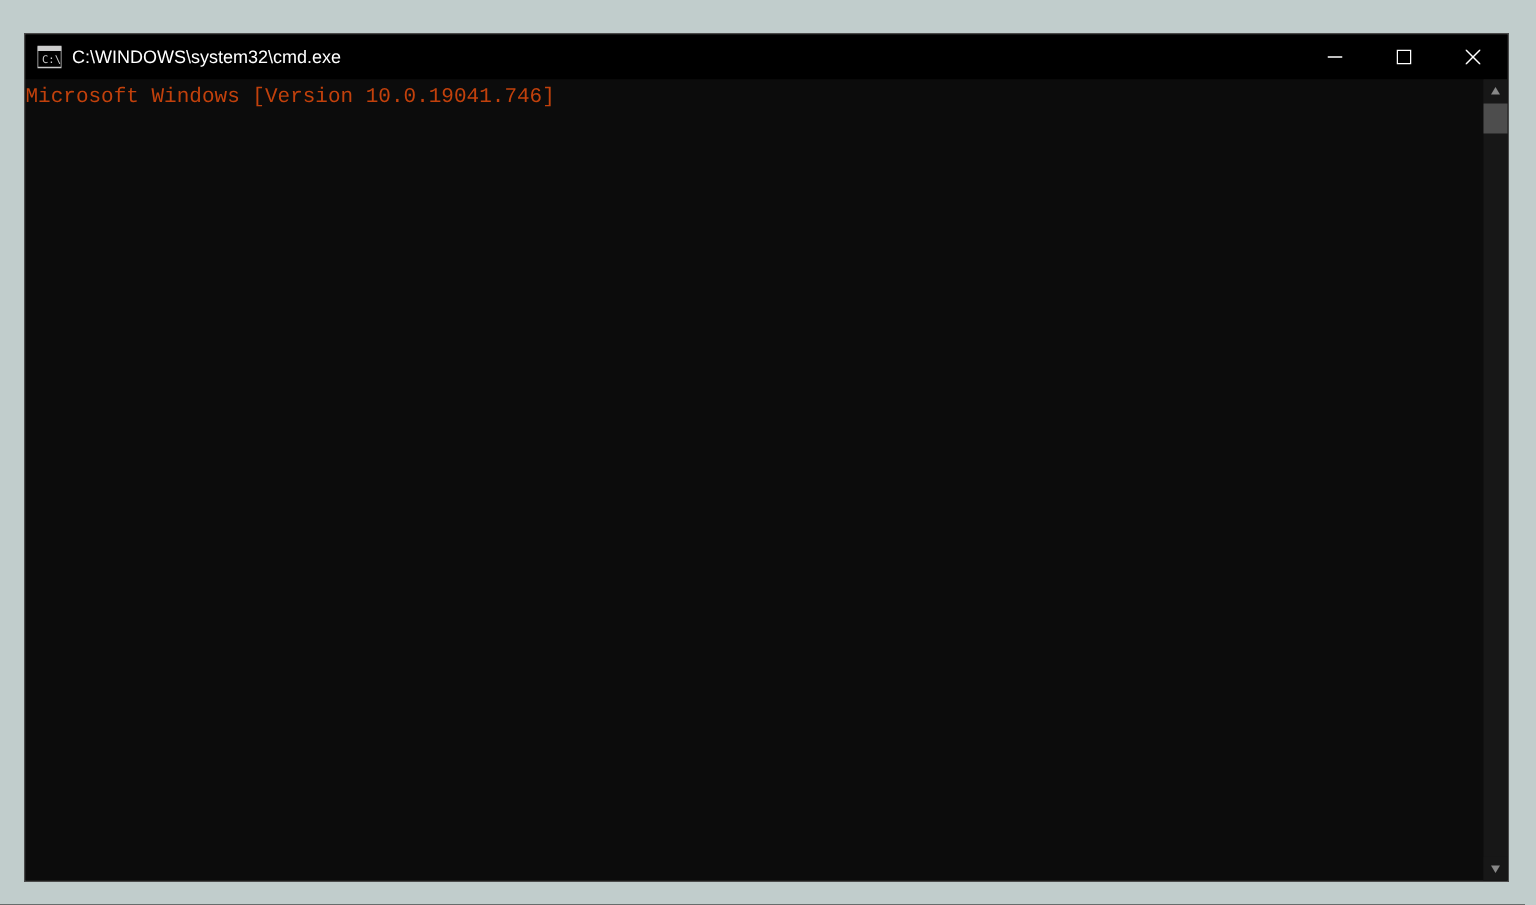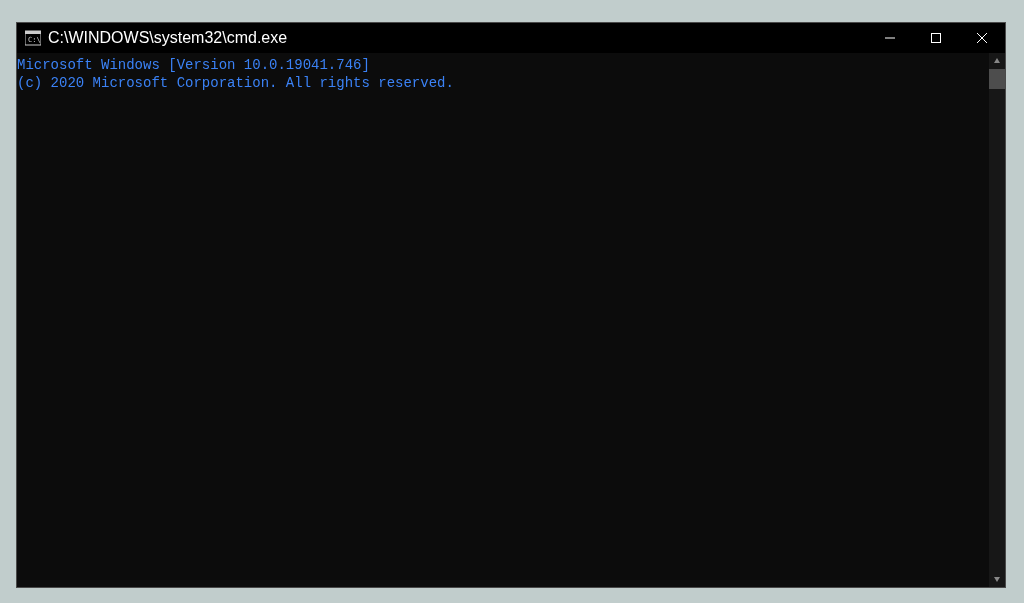--- a/index.html
+++ b/index.html
@@ -46,21 +46,21 @@
       display: flex;
       align-items: center;
       justify-content: center;
     }
     .titlebar-icon svg {
       width: 16px;
       height: 16px;
     }
     .titlebar-title {
       color: #ffffff;
-      font-size: 16px;
+      font-size: 12px;
       font-family: 'Segoe UI', Tahoma, sans-serif;
       font-weight: 400;
     }
     .titlebar-controls {
       display: flex;
       height: 100%;
     }
     .titlebar-btn {
       width: 46px;
       height: 30px;
@@ -76,21 +76,21 @@
     }
     .terminal-body {
       flex: 1;
       background: #0c0c0c;
       display: flex;
       position: relative;
     }
     .terminal-content {
       flex: 1;
       padding: 3px 0 0 0;
-      color: #3b82f6;
+      color: #c2410c;
       font-size: 14px;
       line-height: 18px;
       font-family: Consolas, 'Courier New', monospace;
       white-space: pre;
     }
     .terminal-line {
       display: block;
     }
     .scrollbar {
       width: 16px;
@@ -155,21 +155,21 @@
       </div>
       <div class="titlebar-btn close">
         <svg viewBox="0 0 10 10">
           <line x1="0" y1="0" x2="10" y2="10" stroke="#ffffff" stroke-width="1"></line>
           <line x1="10" y1="0" x2="0" y2="10" stroke="#ffffff" stroke-width="1"></line>
         </svg>
       </div>
     </div>
   </div>
   <div class="terminal-body">
-    <div class="terminal-content"><span class="terminal-line">Microsoft Windows [Version 10.0.19041.746]</span><span class="terminal-line">(c) 2020 Microsoft Corporation. All rights reserved.</span><span class="terminal-line"></span></div>
+    <div class="terminal-content"><span class="terminal-line">Microsoft Windows [Version 10.0.19041.746]</span><span class="terminal-line"></span></div>
     <div class="scrollbar">
       <div class="scrollbar-arrow">
         <svg viewBox="0 0 8 8">
             <polygon points="4,1 7,6 1,6"></polygon>
           </svg>
       </div>
       <div class="scrollbar-track">
         <div class="scrollbar-thumb"></div>
       </div>
       <div class="scrollbar-arrow">

